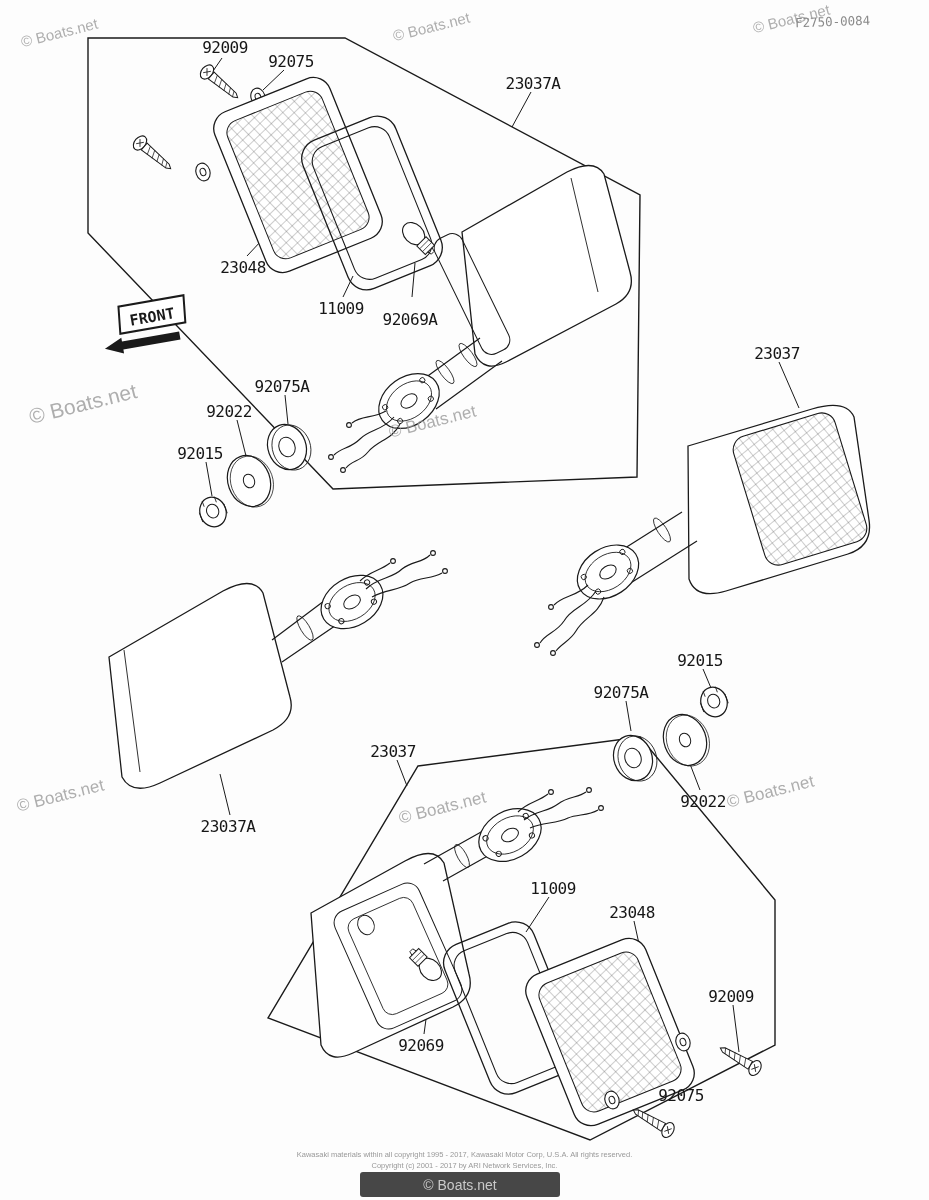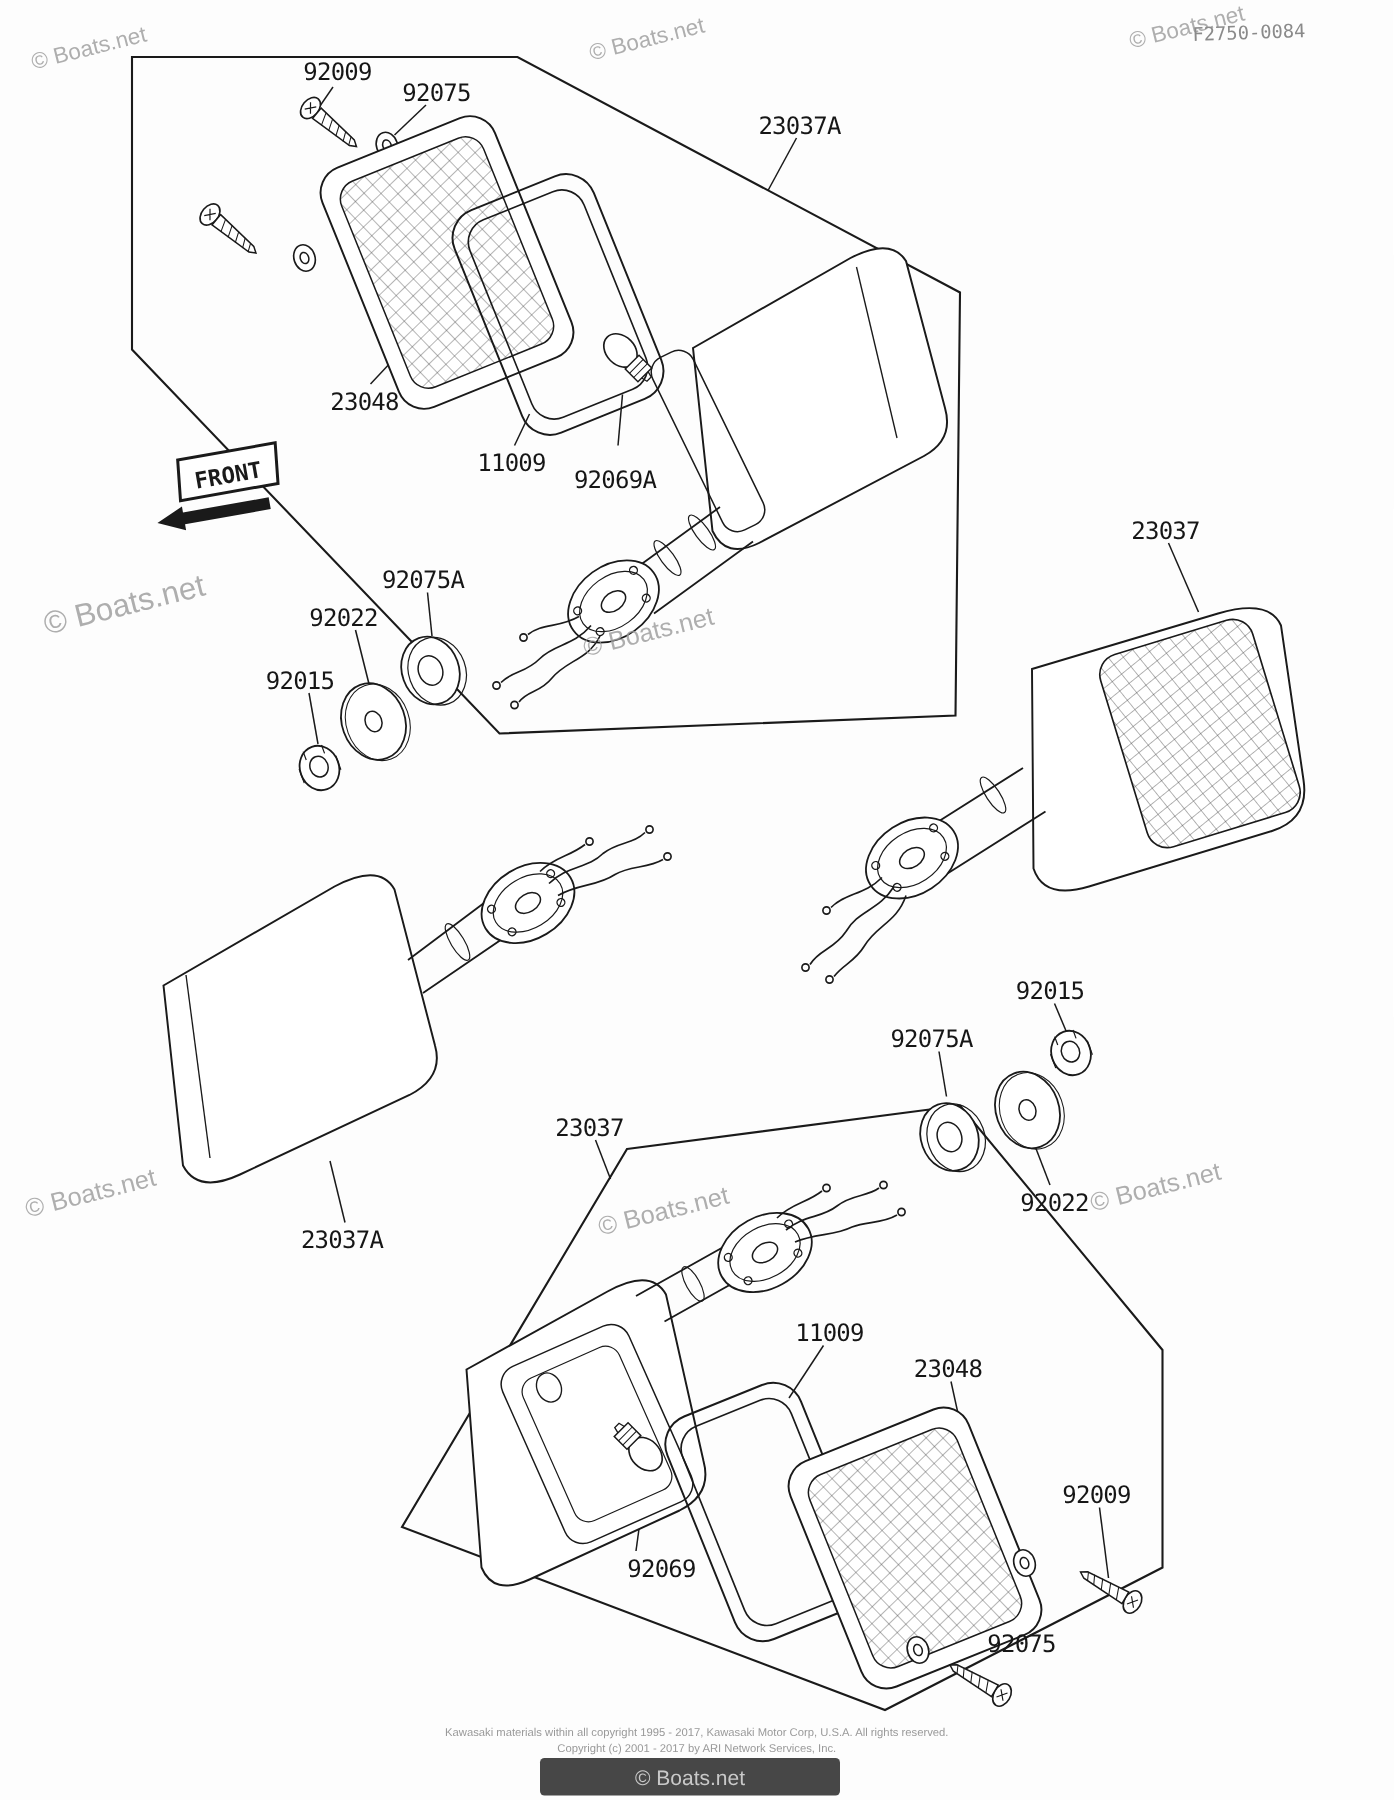--- a/index.html
+++ b/index.html
@@ -243,21 +243,21 @@
   <div class="part-label" style="left:229px; top:402px;">92022</div>
   <div class="part-label" style="left:200px; top:444px;">92015</div>
   <div class="part-label" style="left:700px; top:651px;">92015</div>
   <div class="part-label" style="left:621px; top:683px;">92075A</div>
   <div class="part-label" style="left:703px; top:792px;">92022</div>
   <div class="part-label" style="left:393px; top:742px;">23037</div>
   <div class="part-label" style="left:228px; top:817px;">23037A</div>
   <div class="part-label" style="left:553px; top:879px;">11009</div>
   <div class="part-label" style="left:632px; top:903px;">23048</div>
   <div class="part-label" style="left:731px; top:987px;">92009</div>
-  <div class="part-label" style="left:441px; top:1036px;">92069</div>
+  <div class="part-label" style="left:421px; top:1036px;">92069</div>
   <div class="part-label" style="left:681px; top:1086px;">92075</div>
 
   <div class="watermark sm" style="left:20px;  top:24px;">© Boats.net</div>
   <div class="watermark sm" style="left:392px; top:18px;">© Boats.net</div>
   <div class="watermark sm" style="left:752px; top:10px;">© Boats.net</div>
   <div class="watermark lg" style="left:28px;  top:392px;">© Boats.net</div>
   <div class="watermark md" style="left:388px; top:412px;">© Boats.net</div>
   <div class="watermark md" style="left:16px;  top:786px;">© Boats.net</div>
   <div class="watermark md" style="left:398px; top:798px;">© Boats.net</div>
   <div class="watermark md" style="left:726px; top:782px;">© Boats.net</div>

